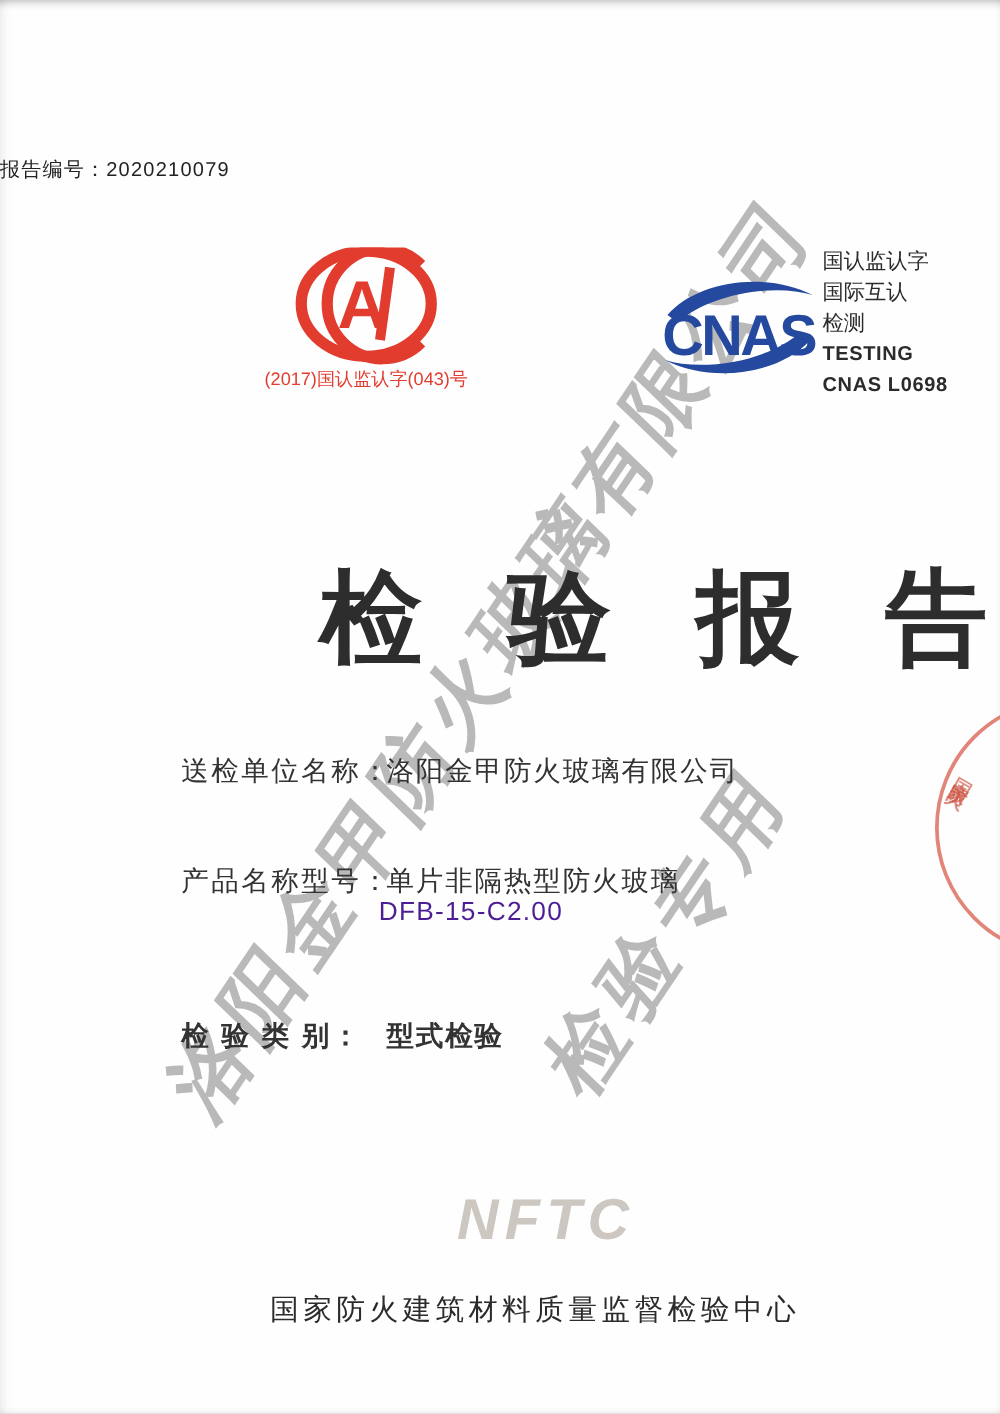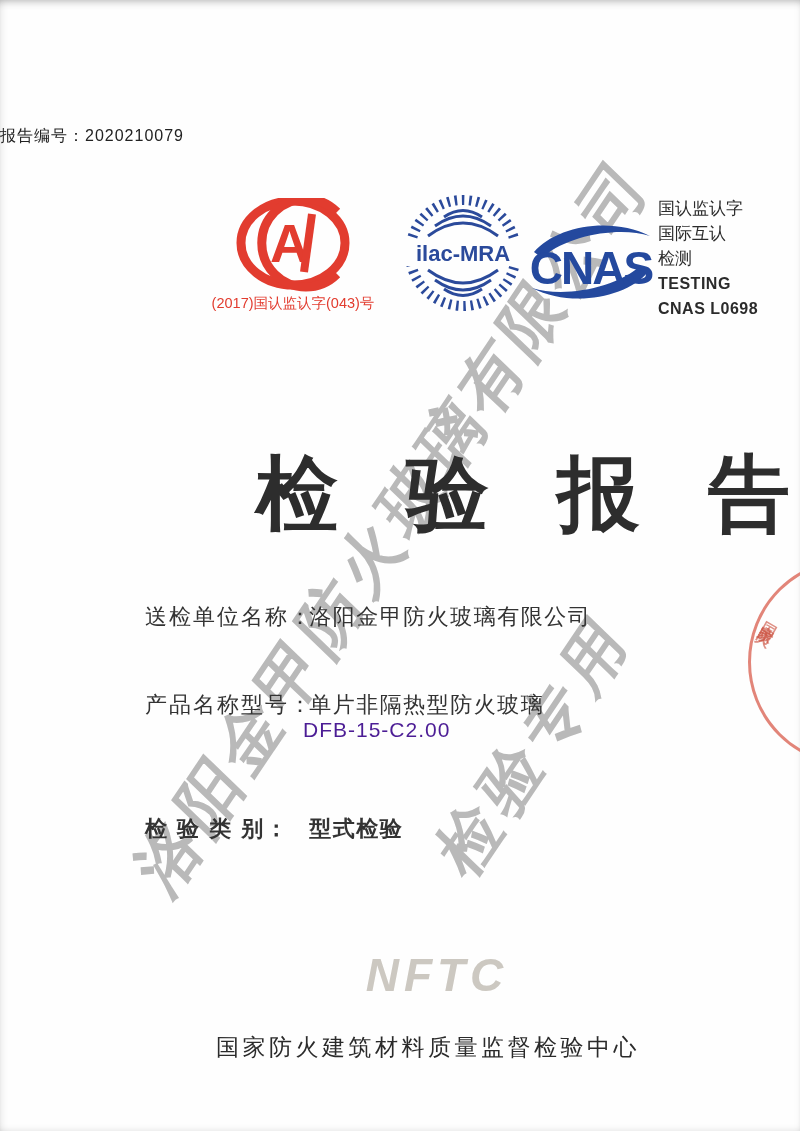--- a/index.html
+++ b/index.html
@@ -99,33 +99,20 @@
       <svg width="170" height="94" viewBox="0 0 170 94">
         <ellipse cx="85" cy="45" rx="52" ry="42" fill="none" stroke="#e23c2f" stroke-width="9"></ellipse>
         <path d="M129,14 A44,44 0 1 0 129,76" fill="none" stroke="#e23c2f" stroke-width="9"></path>
         <text x="62" y="64" font-size="54" font-weight="bold" fill="#e23c2f">A</text>
         <path d="M104,16 L96,74" stroke="#e23c2f" stroke-width="8"></path>
       </svg>
     </span>
     <div class="logo-caption cal-caption">(2017)国认监认字(043)号</div>
   </div>
 
-  <div class="logo ilac-block">
-    <svg width="122" height="122" viewBox="0 0 122 122">
-      <circle cx="61" cy="61" r="53" fill="none" stroke="#2b4a9b" stroke-width="10" stroke-dasharray="2.5 4.8"></circle>
-      <path d="M26,44 Q61,18 96,44" fill="none" stroke="#2b4a9b" stroke-width="3"></path>
-      <path d="M33,34 Q61,14 89,34" fill="none" stroke="#2b4a9b" stroke-width="3"></path>
-      <path d="M42,25 Q61,12 80,25" fill="none" stroke="#2b4a9b" stroke-width="3"></path>
-      <path d="M26,78 Q61,104 96,78" fill="none" stroke="#2b4a9b" stroke-width="3"></path>
-      <path d="M33,88 Q61,108 89,88" fill="none" stroke="#2b4a9b" stroke-width="3"></path>
-      <path d="M42,97 Q61,110 80,97" fill="none" stroke="#2b4a9b" stroke-width="3"></path>
-      <rect x="2" y="48" width="118" height="26" fill="#fefefe"></rect>
-      <text x="61" y="69" text-anchor="middle" font-size="22" font-weight="bold" fill="#2b4a9b">ilac-MRA</text>
-    </svg>
-  </div>
 
   <div class="logo cnas-block">
     <svg width="130" height="86" viewBox="0 0 130 86">
       <path d="M8,32 C30,6 85,-4 124,16 C92,6 40,16 16,38 Z" fill="#24499e"></path>
       <path d="M122,52 C100,78 45,88 6,68 C38,78 90,68 114,46 Z" fill="#24499e"></path>
       <text x="65" y="64" text-anchor="middle" font-size="46" font-weight="bold" fill="#24499e" letter-spacing="-2">CNAS</text>
     </svg>
   </div>
 
   <div class="accred-block">

